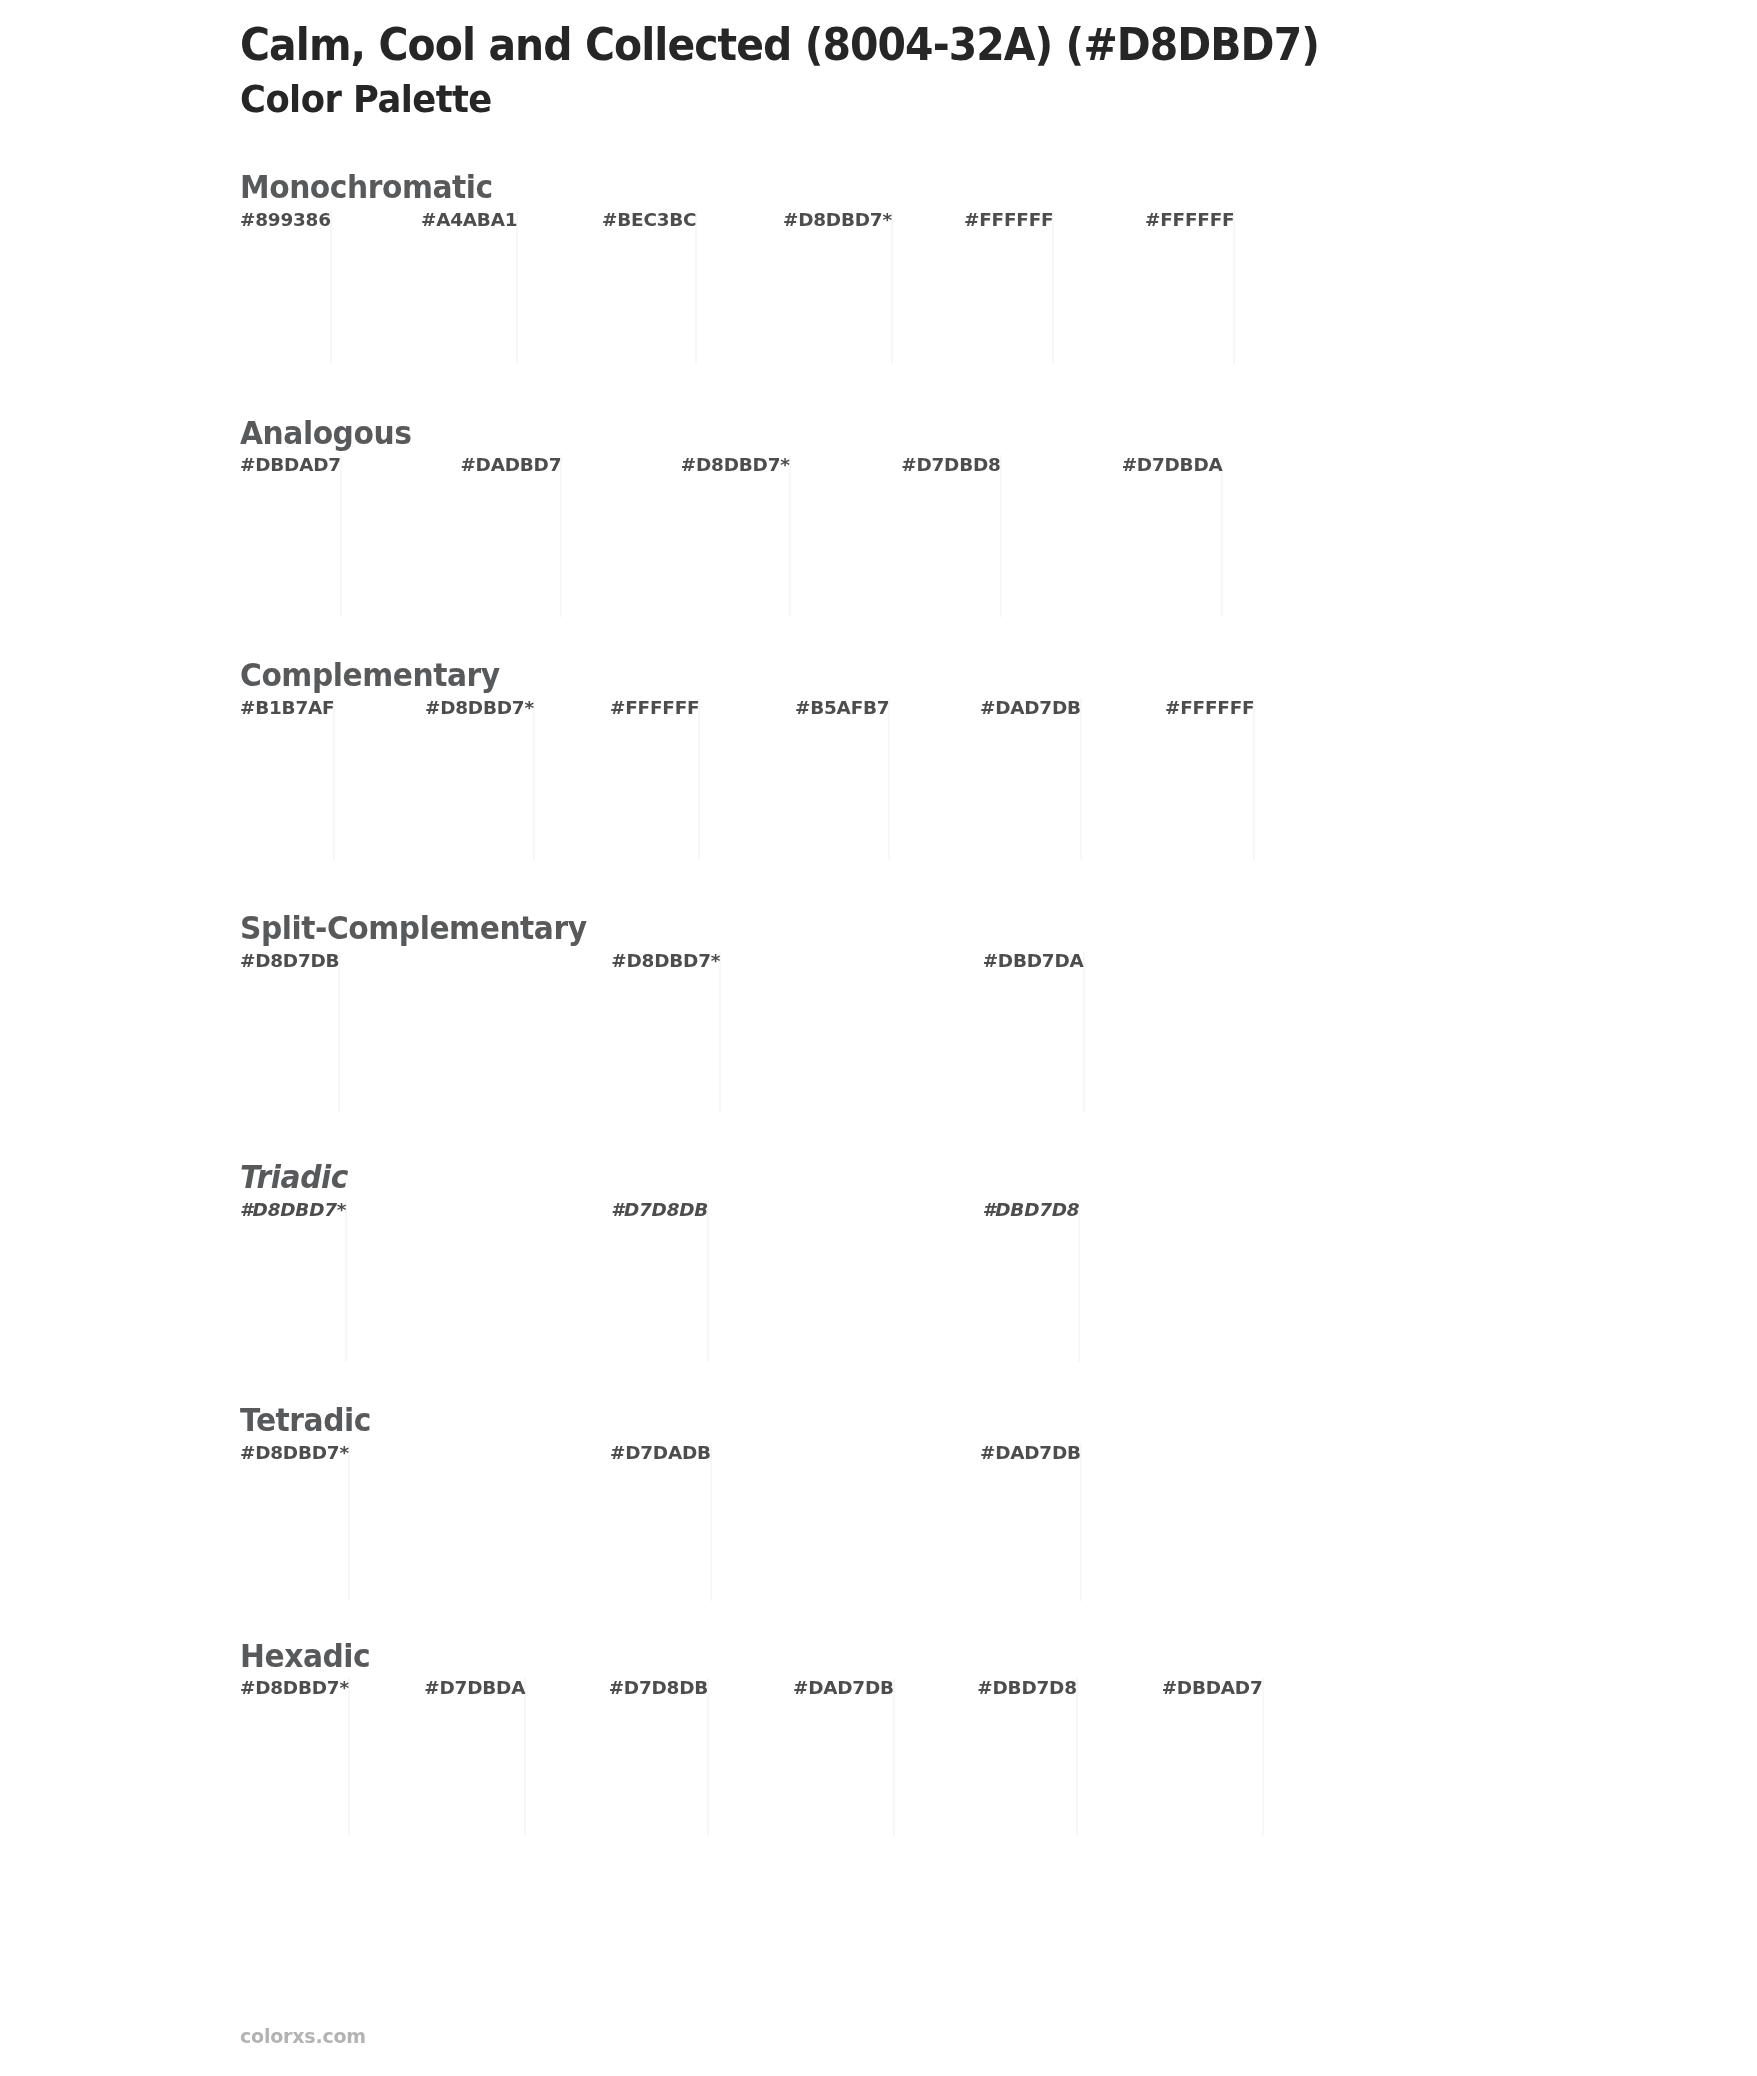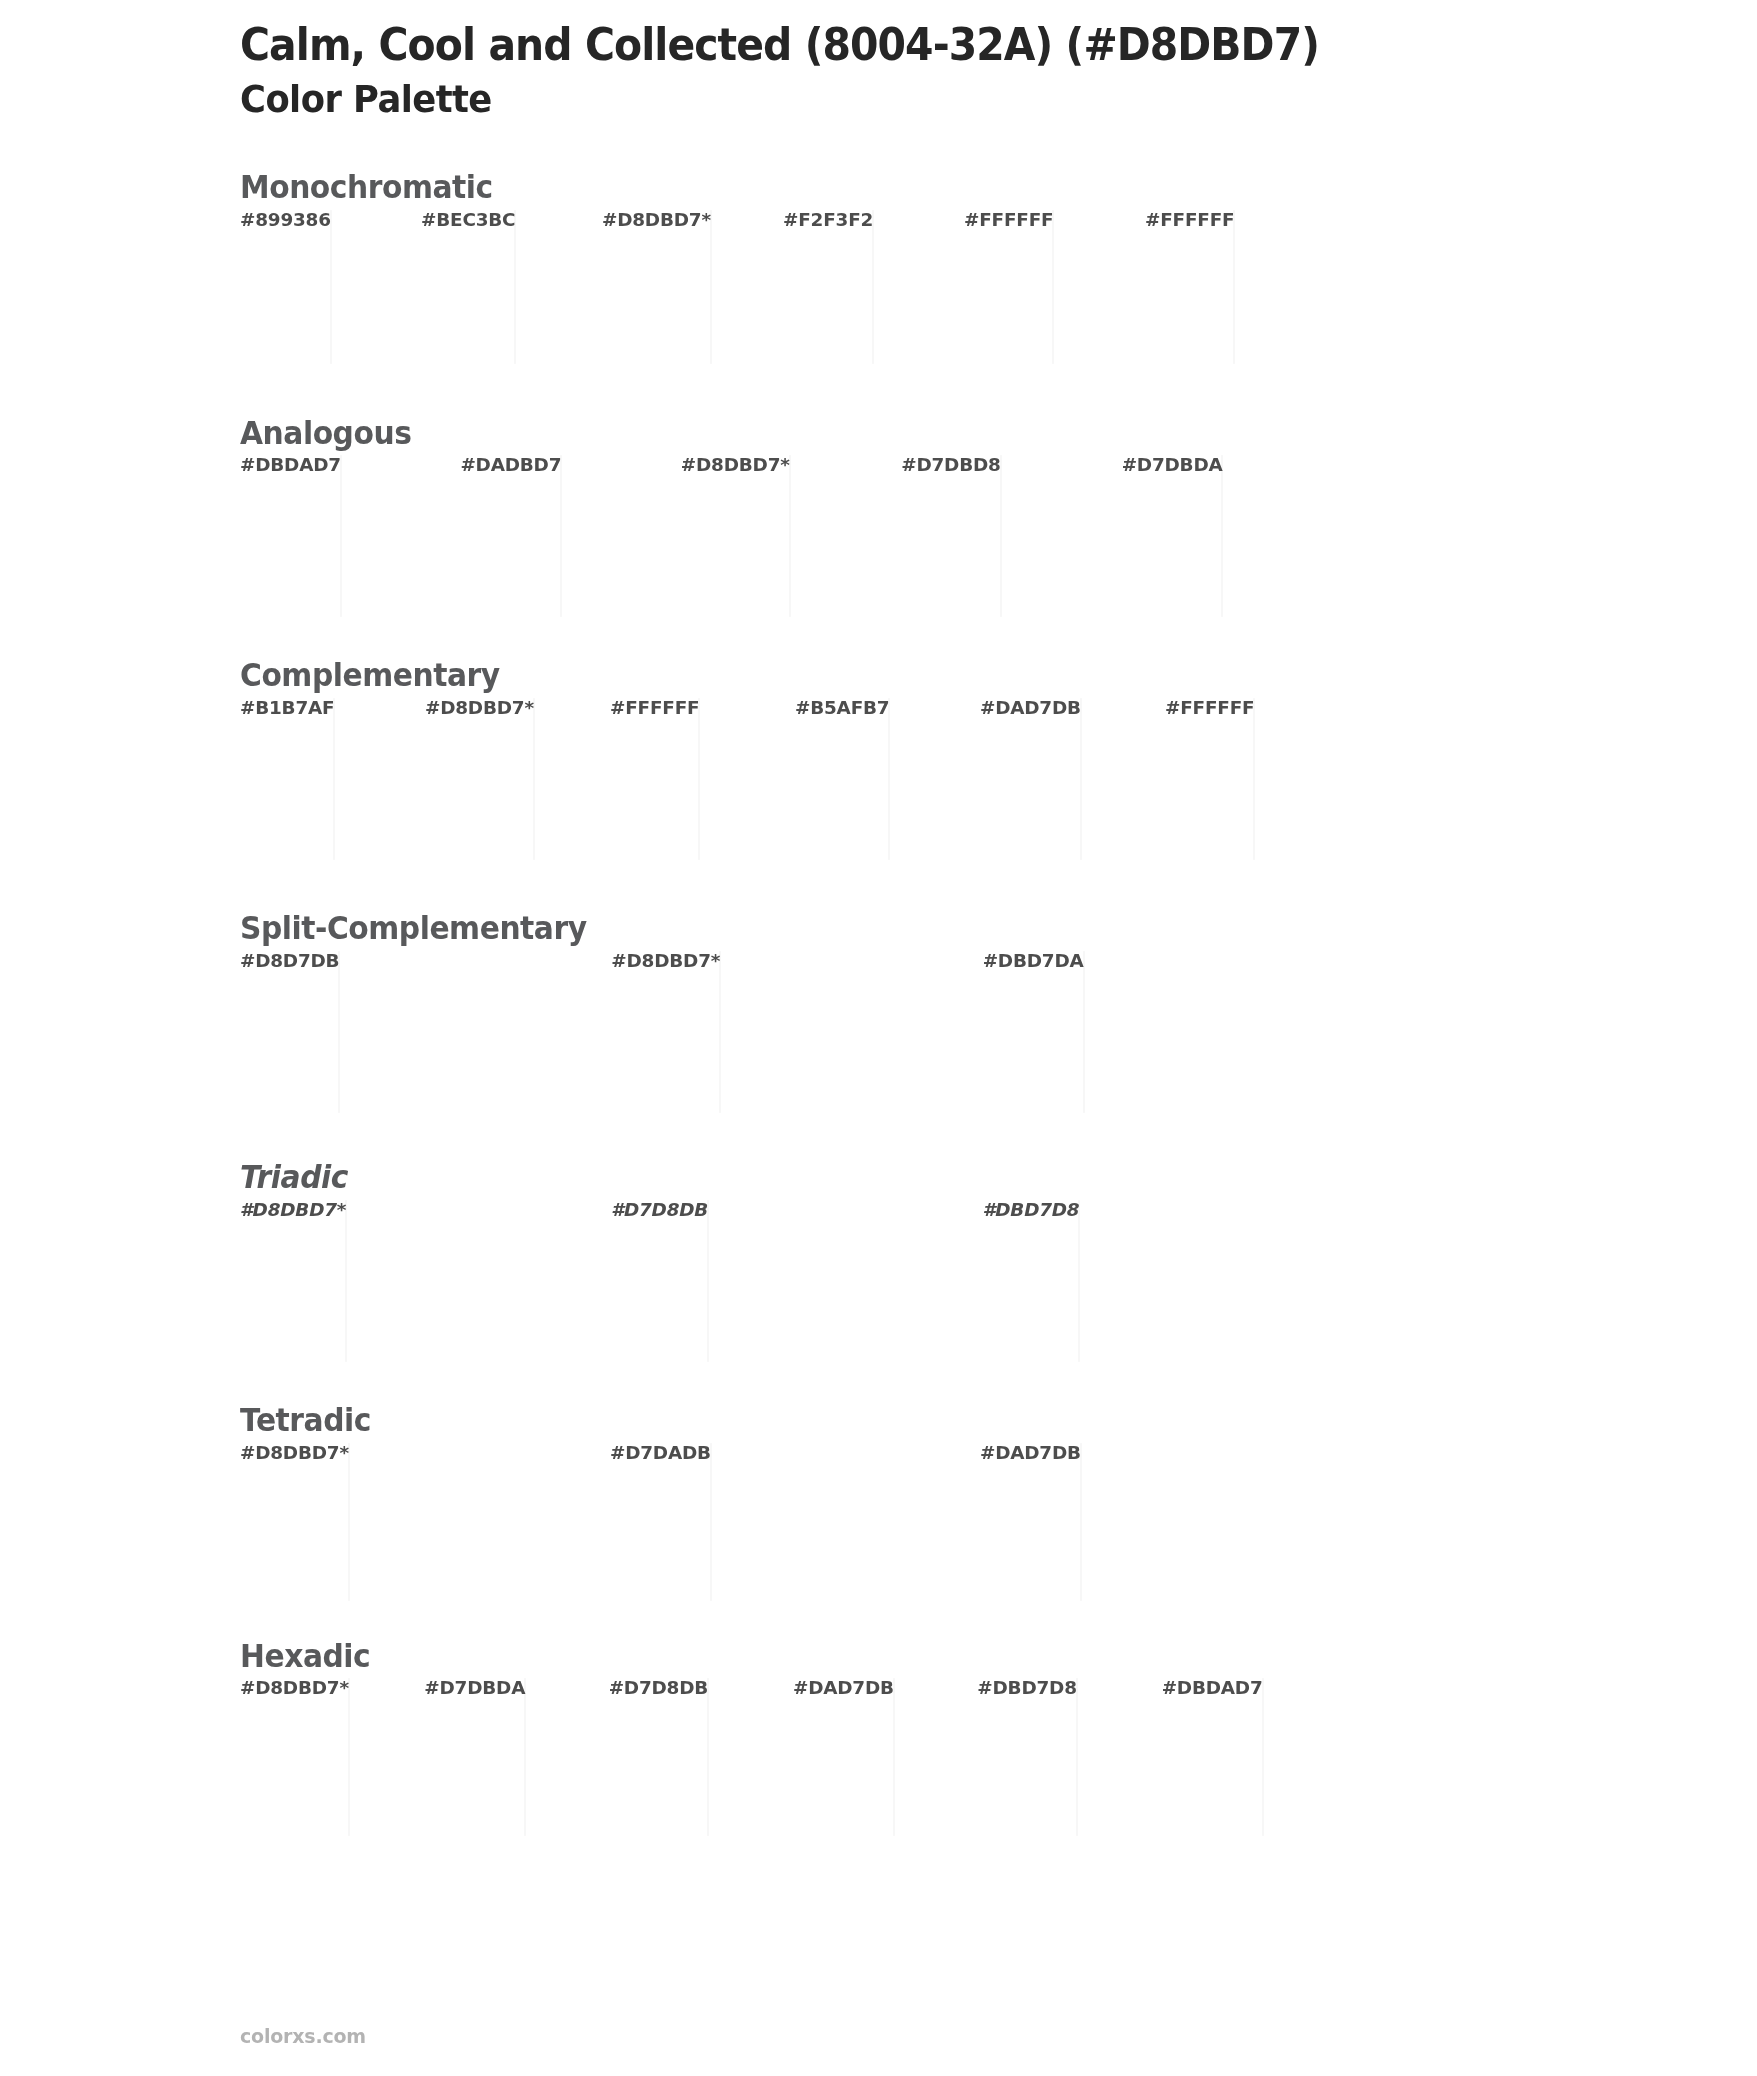--- a/index.html
+++ b/index.html
@@ -174,30 +174,30 @@
 
   <div class="sections">
     <div class="section sec-mono">
         <div class="section-title">Monochromatic</div>
         <div class="swatch-row">
           <div class="swatch">
             <div class="swatch-label">#899386</div>
             <div class="swatch-chip" style="background: rgb(137, 147, 134); z-index: 7;"></div>
           </div>
           <div class="swatch">
+            <div class="swatch-label">#A4ABA1</div>
+            <div class="swatch-chip" style="background: rgb(164, 171, 161); z-index: 6;"></div>
+          </div>
+          <div class="swatch">
             <div class="swatch-label">#BEC3BC</div>
             <div class="swatch-chip" style="background: rgb(190, 195, 188); z-index: 5;"></div>
           </div>
           <div class="swatch">
             <div class="swatch-label">#D8DBD7*</div>
             <div class="swatch-chip" style="background: rgb(216, 219, 215); z-index: 4;"></div>
-          </div>
-          <div class="swatch">
-            <div class="swatch-label">#F2F3F2</div>
-            <div class="swatch-chip" style="background: rgb(242, 243, 242); z-index: 3;"></div>
           </div>
           <div class="swatch">
             <div class="swatch-label">#FFFFFF</div>
             <div class="swatch-chip" style="background: rgb(255, 255, 255); z-index: 2;"></div>
           </div>
           <div class="swatch">
             <div class="swatch-label">#FFFFFF</div>
             <div class="swatch-chip" style="background: rgb(255, 255, 255); z-index: 1;"></div>
           </div>
         </div>

